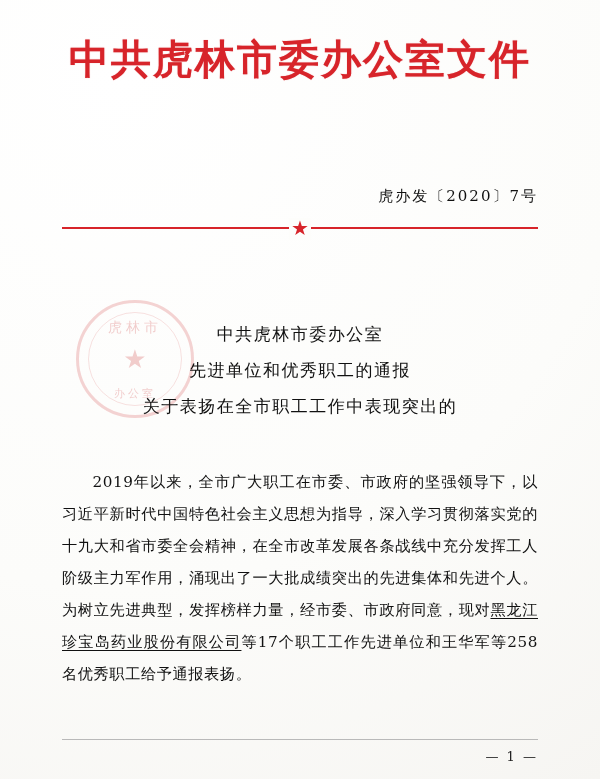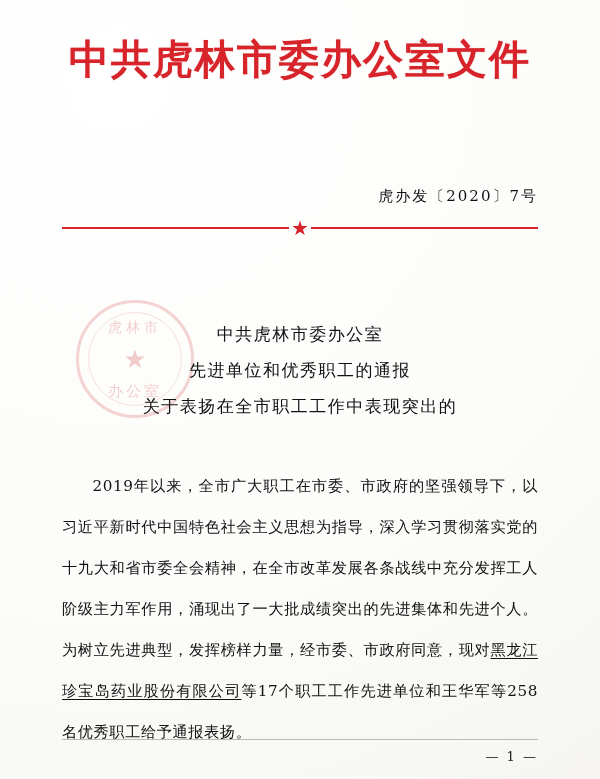--- a/index.html
+++ b/index.html
@@ -131,34 +131,34 @@
     top: 16px;
     text-align: center;
     font-family: "DejaVu Serif", "Liberation Serif", serif;
     font-size: 14px;
     letter-spacing: 4px;
     color: rgba(205,55,55,0.45);
   }
   .seal .seal-text.bottom {
     top: auto;
     bottom: 14px;
-    font-size: 15px;
+    font-size: 11px;
     letter-spacing: 3px;
   }
 
   
   .body-text {
     margin-top: 42px;
     position: relative;
     z-index: 2;
   }
   .para {
     font-family: "DejaVu Serif", "Liberation Serif", serif;
     font-size: 15.2px;
-    line-height: 41px;
+    line-height: 32px;
     letter-spacing: 0.6px;
     color: #111;
     text-align: justify;
     text-justify: inter-ideograph;
     text-indent: 2em;
     margin: 0 0 2px 0;
   }
   .underline {
     text-decoration: underline;
     text-underline-offset: 3px;

